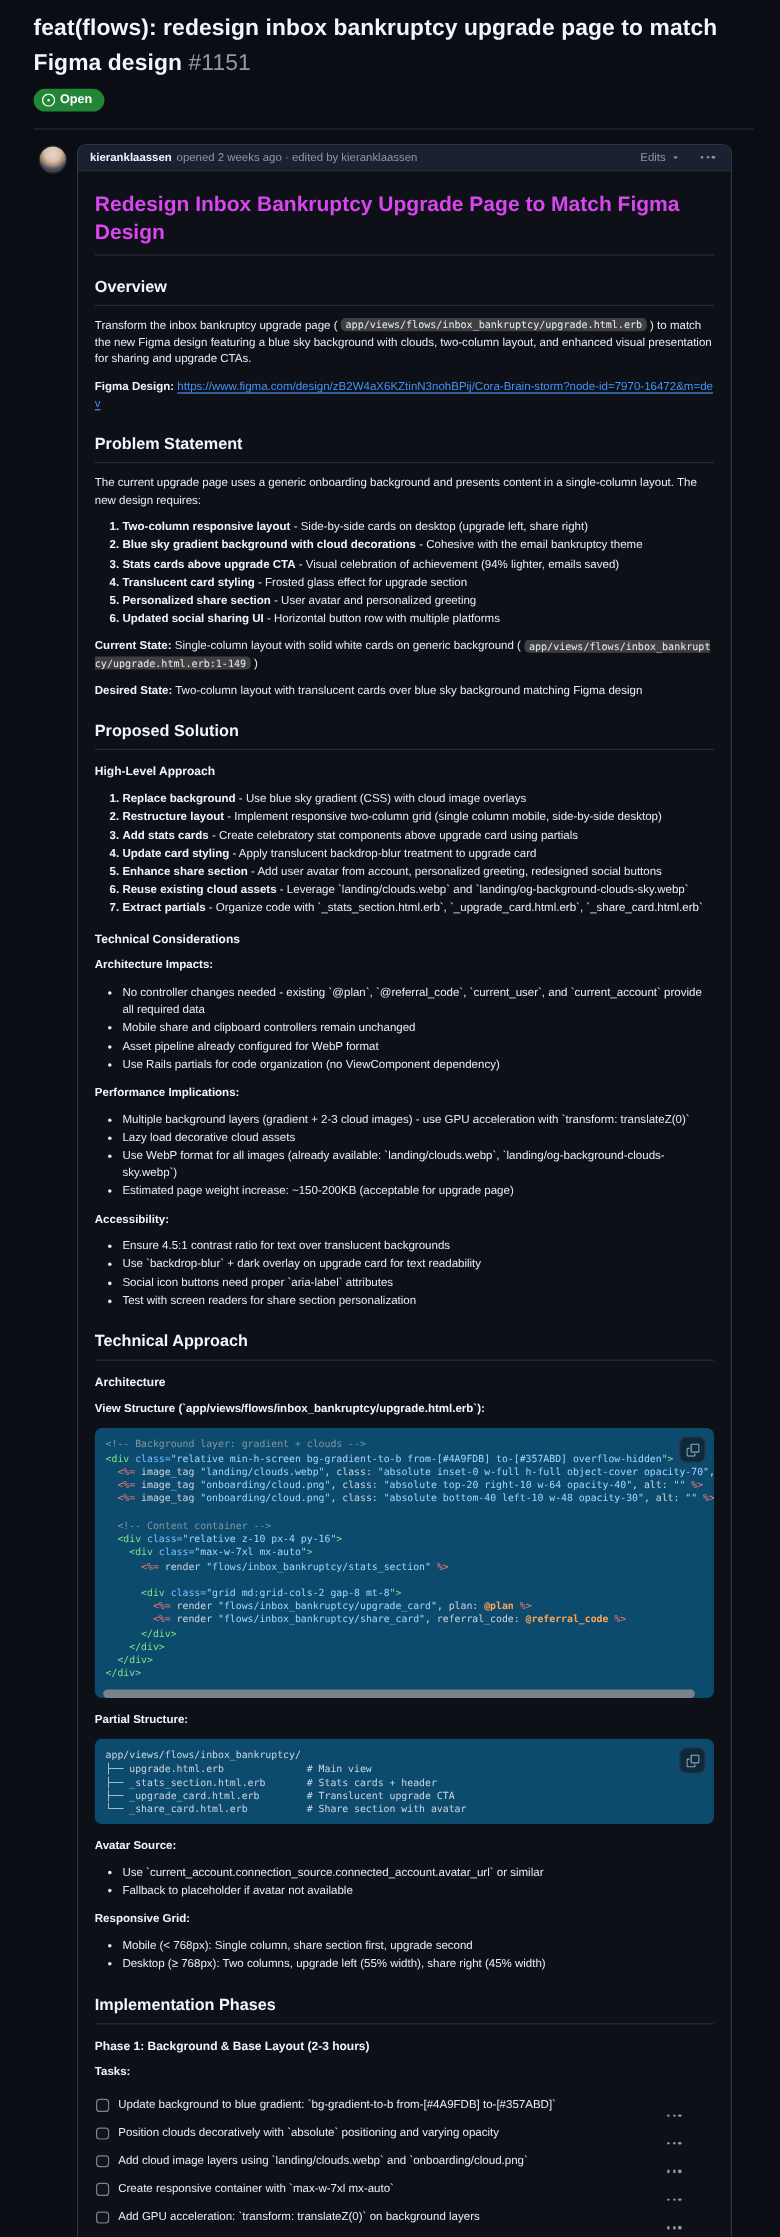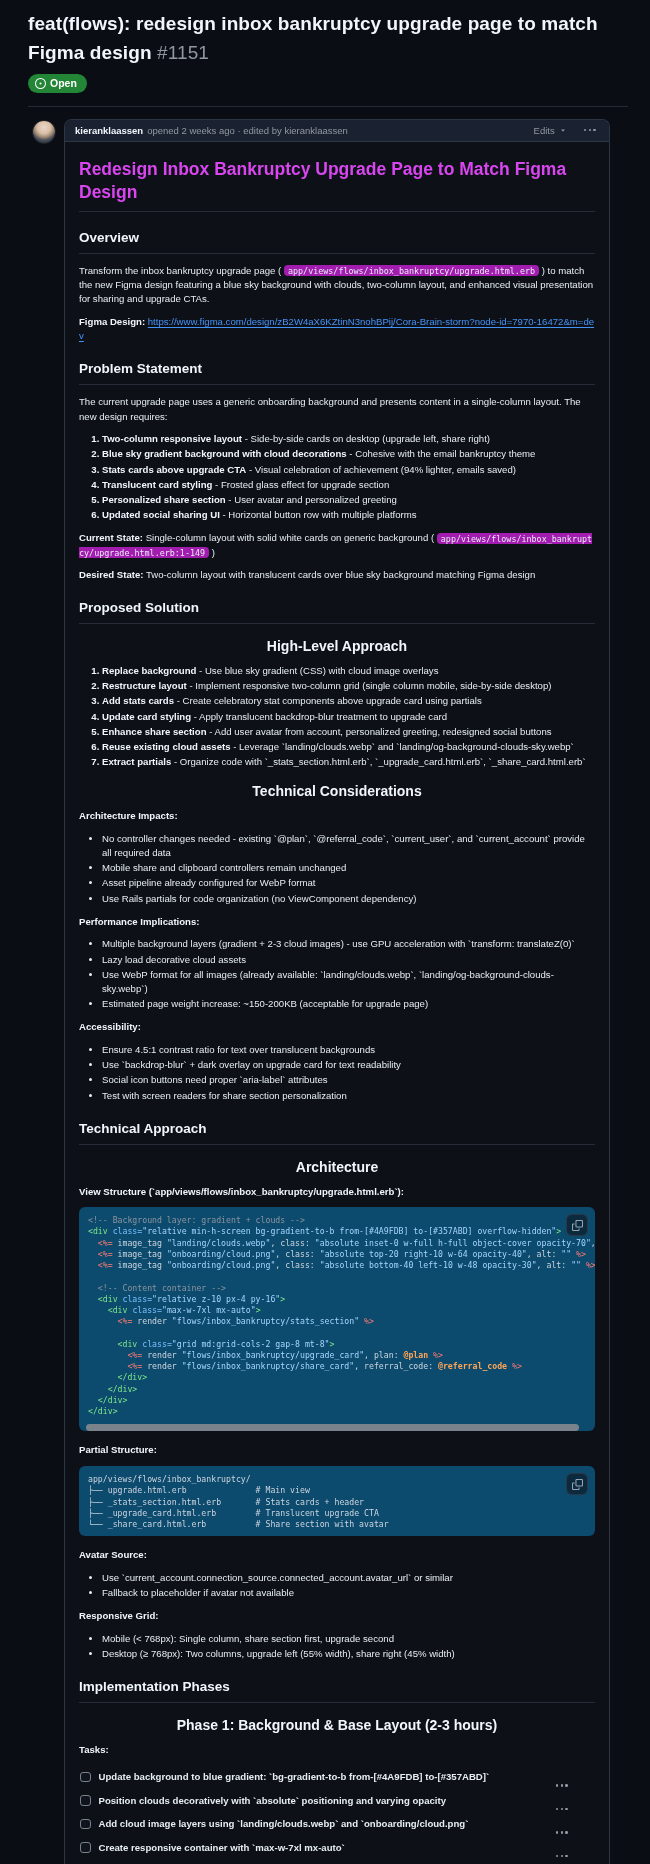--- a/index.html
+++ b/index.html
@@ -54,31 +54,31 @@
     background:none; border:0; color:#9198a1; font-size:9.5px; font-family:inherit; padding:0; cursor:pointer;
   }
   .kebab-btn { background:none; border:0; padding:0 2px; cursor:pointer; display:inline-flex; }
   .dots { display:inline-flex; align-items:center; }
   .dots i { width:2.4px; height:2.4px; border-radius:50%; background:#9198a1; display:inline-block; margin:0 1.2px; }
 
   
   .comment-body { padding:13px 14px 20px 14px; font-size:9.6px; line-height:1.48; color:#e6edf3; }
   .md h1 { font-size:17.5px; line-height:1.32; font-weight:700; color:#d946ef; margin:3px 0 12px; padding-bottom:7px; border-bottom:1px solid #262d38; }
   .md h2 { font-size:13.5px; font-weight:700; color:#f0f6fc; margin:16px 0 10px; padding-bottom:5px; border-bottom:1px solid #262d38; }
-  .md h3 { font-size:14px; font-weight:700; color:#f0f6fc; margin:12px 0 7px;text-align:center; }
+  .md h3 { font-size:10px; font-weight:700; color:#f0f6fc; margin:12px 0 7px; }
   .md p { margin:0 0 8.5px; }
   .md strong { color:#f0f6fc; }
   .md a { color:#4493f8; text-decoration:underline; text-underline-offset:1.5px; word-break:break-all; }
   .md ol, .md ul { margin:0 0 9px; padding-left:23px; }
   .md li { margin:1px 0; }
   .md li::marker { color:#e6edf3; }
   .md ol > li::marker { font-weight:700; color:#f0f6fc; }
   .ic {
     font-family:"DejaVu Sans Mono","Liberation Mono",monospace;
-    font-size:8.4px; background:#a21caf; border-radius:4px; padding:0.5px 4px; color:#e6edf3;
+    font-size:8.4px; background:#404040; border-radius:4px; padding:0.5px 4px; color:#e6edf3;
     word-break:break-all;
   }
   
   .codeblock { position:relative; background:#0c4a6e; border-radius:6px; margin:2px 0 12px; }
   .codeblock pre {
     margin:0; padding:8px 9px 6px;
     font-family:"DejaVu Sans Mono","Liberation Mono",monospace;
     font-size:8.2px; line-height:1.37; color:#cdd5df;
     white-space:pre; overflow:hidden;
   }
@@ -91,21 +91,21 @@
   }
   .hscrollbar { height:7px; background:#7a828c; border-radius:4px; margin:1px 16px 7px 7px; }
 
   
   .tasklist { margin:2px 0 0; }
   .task { position:relative; display:flex; align-items:flex-start; gap:8px; padding:4.6px 46px 4.6px 1px; }
   .task-cb {
     width:10.5px; height:10.5px; flex:none; margin-top:1.5px;
     border:1px solid #79818c; border-radius:3px; background:#10151d; cursor:pointer;
   }
-  .task-label { flex:1; min-width:0;font-weight:bold; }
+  .task-label { flex:1; min-width:0; }
   .task-opts { position:absolute; right:24px; top:7px; background:none; border:0; padding:2px; cursor:pointer; }
 </style>
 </head>
 <body>
 
 <div class="page">
 
   <div class="issue-head">
     <h1 class="issue-title"><span>feat(flows): redesign inbox bankruptcy upgrade page to match Figma design</span> <span class="issue-num">#1151</span></h1>
     <div class="badge-row">

